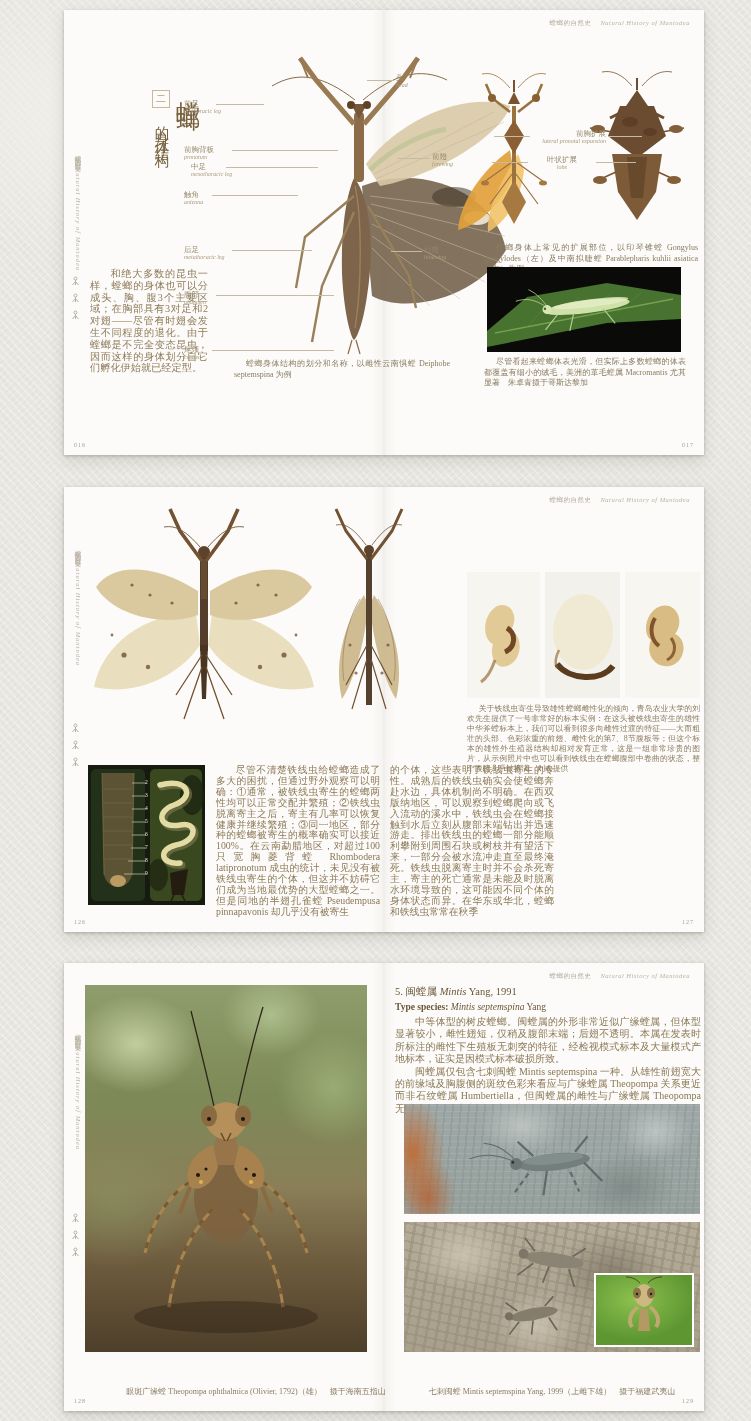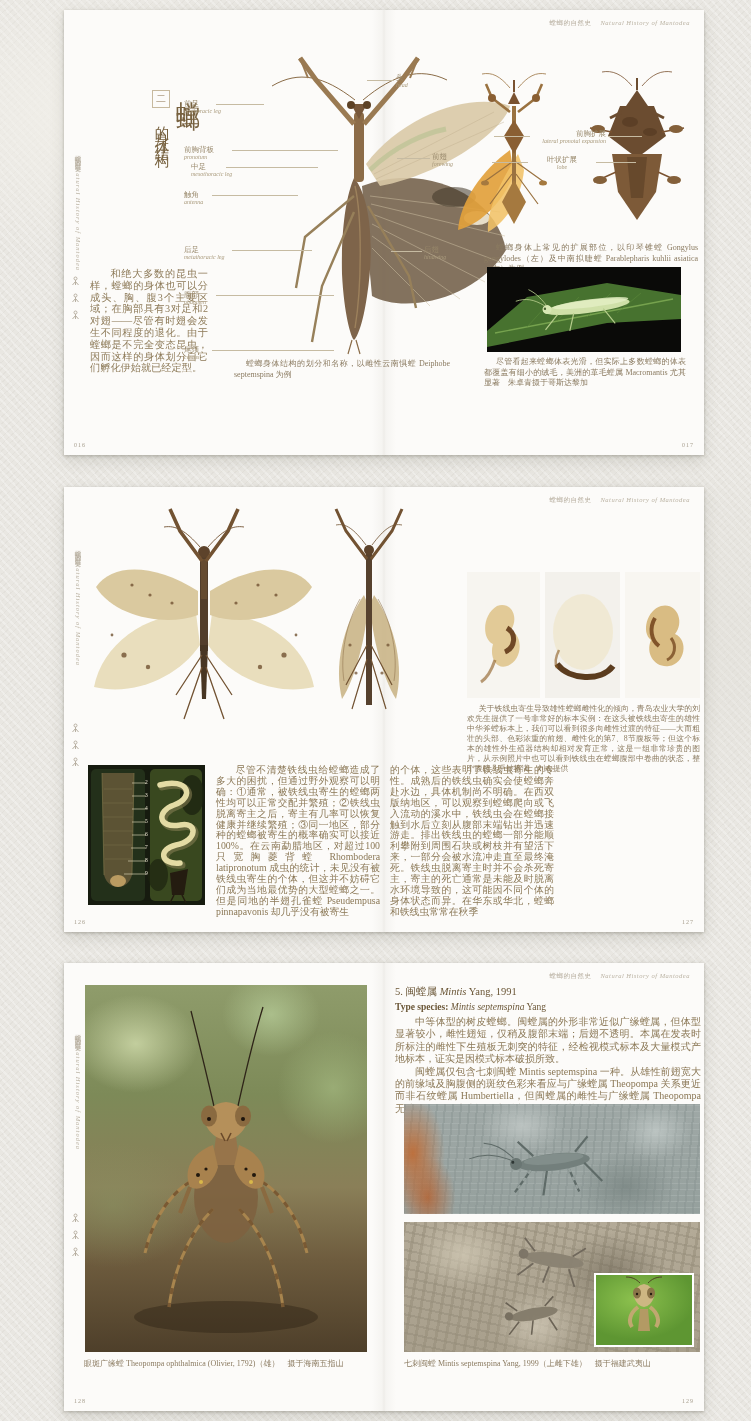--- a/index.html
+++ b/index.html
@@ -22,21 +22,21 @@
   .marks{position:absolute;left:7px;display:flex;flex-direction:column;gap:5px;}
   .marks svg{display:block;}
   .pnum{position:absolute;bottom:7px;font-size:6px;color:#a69e8e;letter-spacing:1px;}
   .pnum.l{left:10px;} .pnum.r{right:10px;}
   .alabel{position:absolute;color:#97876a;}
   .alabel .zh{display:block;font-size:7.5px;line-height:8px;}
   .alabel .en{display:block;font-size:6px;line-height:7px;font-style:italic;color:#a99a7c;}
   .alabel.ra{text-align:right;}
   .lline{position:absolute;height:1px;background:#c6bba2;}
   .cap{position:absolute;font-size:8px;line-height:10.5px;color:#8b7b61;text-align:justify;text-indent:1.5em;}
-  .cap.c{text-align:left;text-indent:0;}
+  .cap.c{text-align:center;text-indent:0;margin-top:28px;}
   .photo{position:absolute;overflow:hidden;}
   .chapbox{position:absolute;width:16px;height:16px;border:1px solid #c7b99e;color:#8a7250;
     font-size:10px;text-align:center;line-height:16px;}
   .chapmain{position:absolute;writing-mode:vertical-rl;font-size:24px;letter-spacing:5px;color:#77613f;}
   .chapsub{position:absolute;writing-mode:vertical-rl;font-size:14.5px;letter-spacing:7px;color:#77613f;}
   .intro{position:absolute;font-size:10.2px;line-height:11.8px;color:#8d7a58;text-align:justify;text-indent:2em;}
   .bodycol{position:absolute;top:278px;font-size:9.8px;line-height:10.9px;color:#8b7856;text-align:justify;}
   .s3head{font-size:10.5px;color:#6b5737;margin:0 0 3px 0;}
   .s3head .lat{font-style:italic;}
   .s3type{font-size:9.5px;color:#6b5737;margin:0 0 4px 0;}

